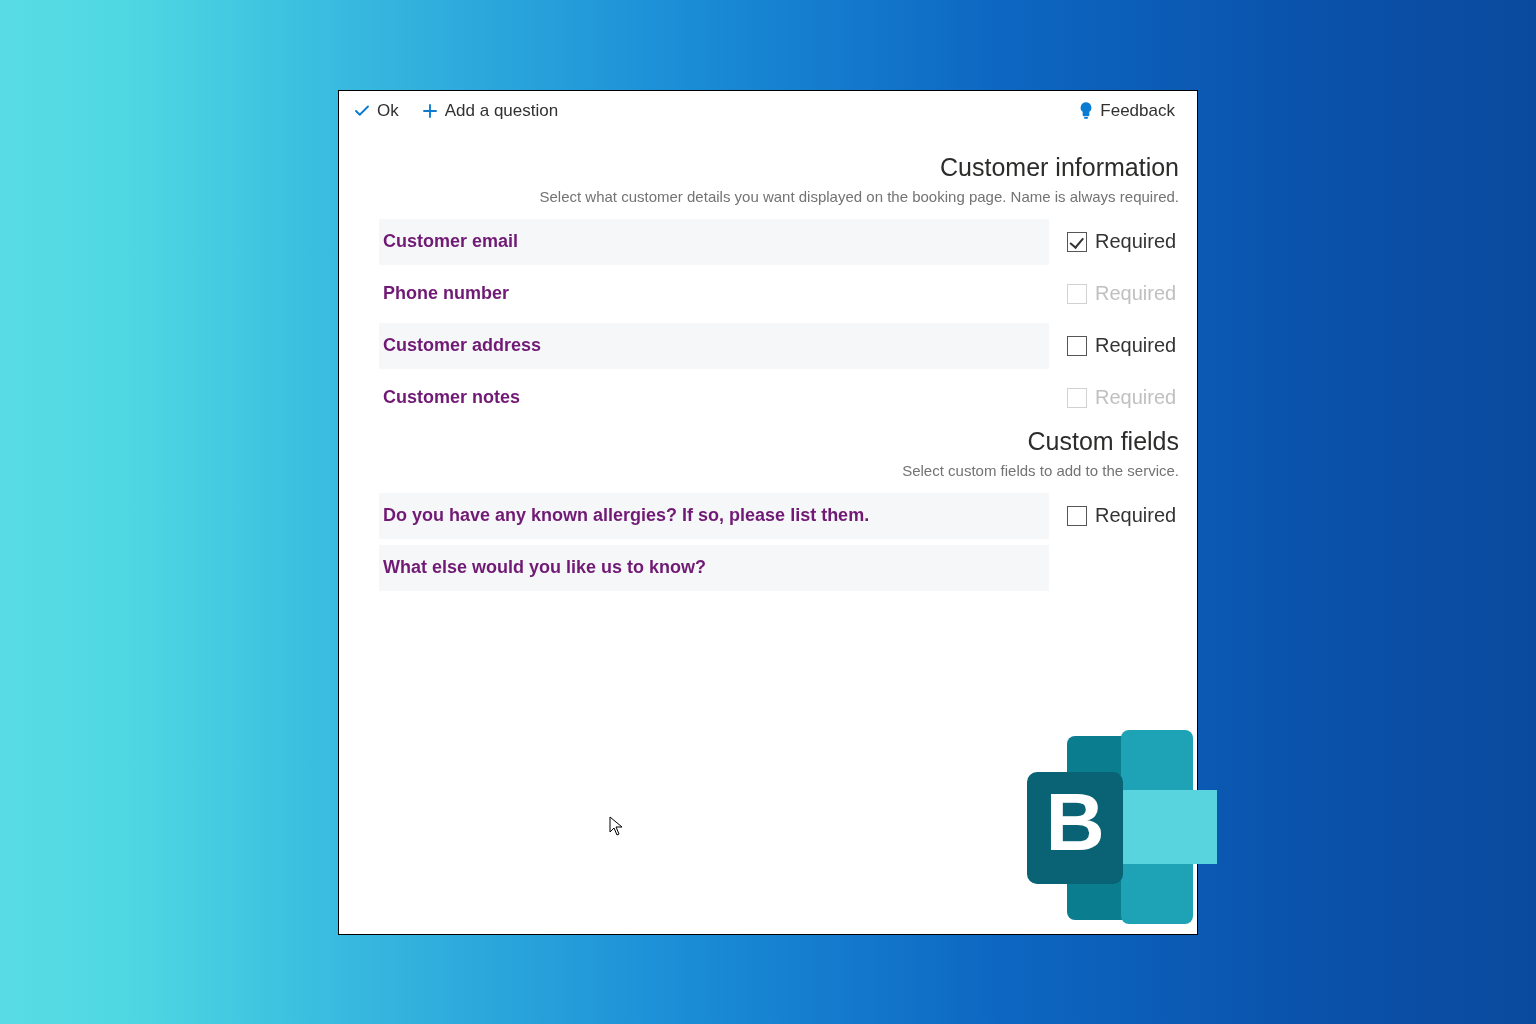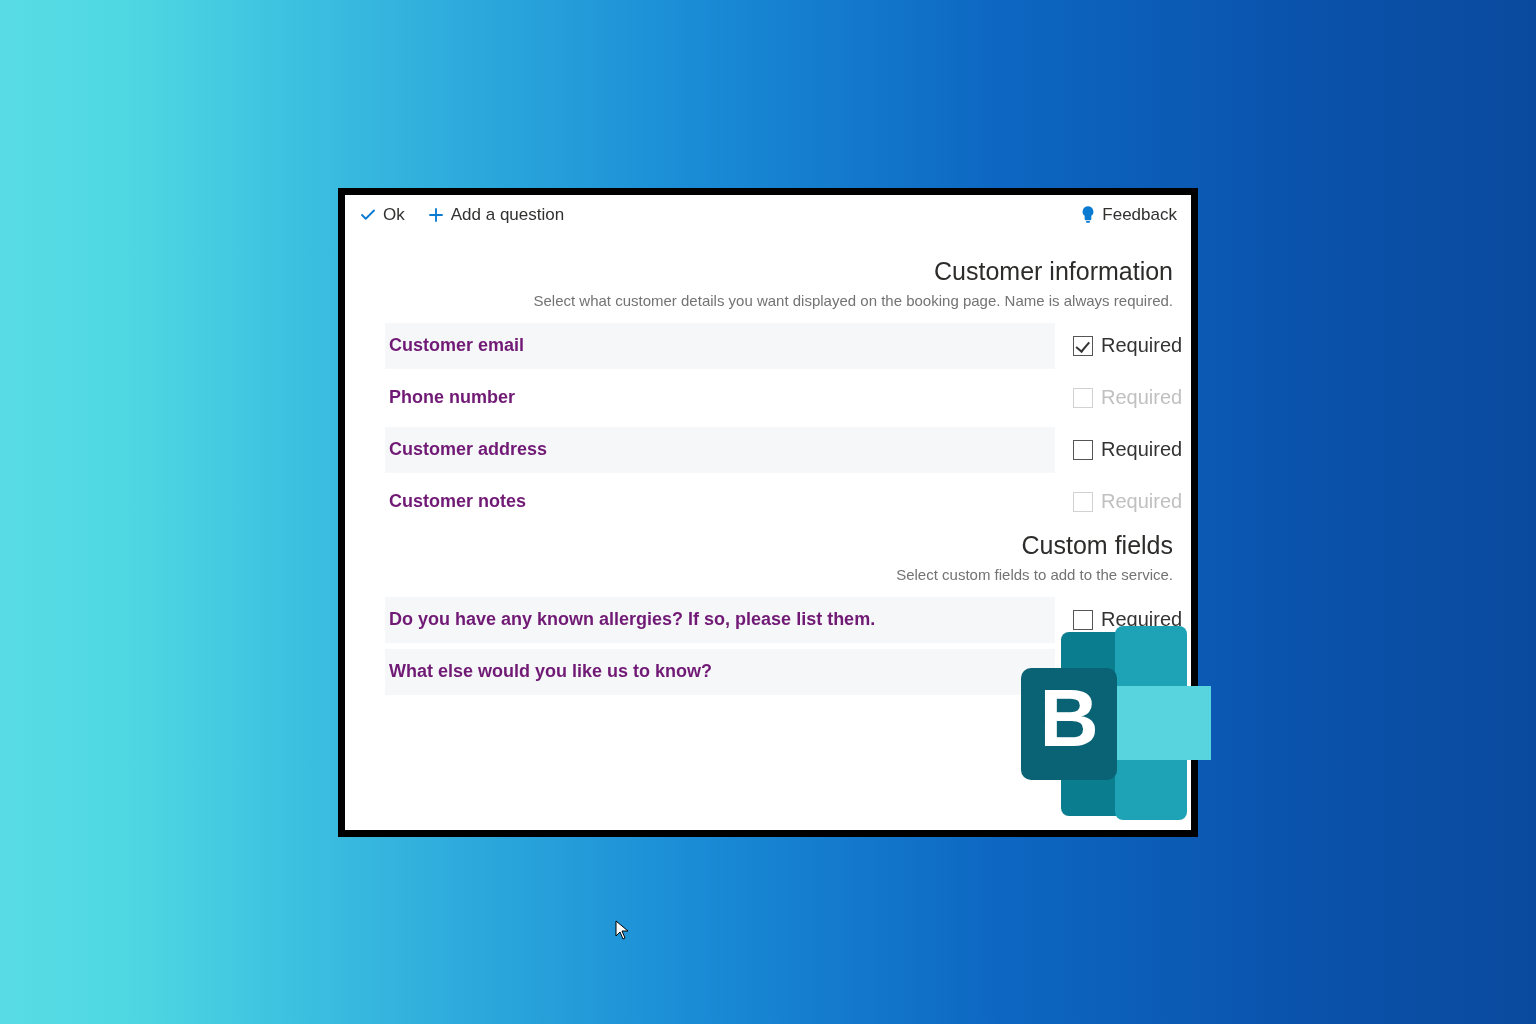--- a/index.html
+++ b/index.html
@@ -8,23 +8,23 @@
     font-family: "Segoe UI", -apple-system, BlinkMacSystemFont, sans-serif;
     background: linear-gradient(90deg, #58dbe4 0%, #4fd8e2 8%, #3bbfe0 20%, #1a8cd6 45%, #0d67c2 65%, #0a52ab 85%, #0a4a9e 100%);
     display: flex;
     align-items: center;
     justify-content: center;
     min-width: 1536px;
     min-height: 1024px;
   }
   .panel {
     width: 860px;
-    height: 649px;
+    height: 845px;
     background: #ffffff;
-    border: 7px solid #000000;
+    border: 1px solid #000000;
     position: relative;
     overflow: visible;
   }
   .toolbar {
     display: flex;
     align-items: center;
     padding: 10px 14px 12px 14px;
   }
   .toolbar .tb-btn {
     display: inline-flex;
@@ -124,21 +124,21 @@
         </svg>
       <span>Ok</span>
     </div>
     <div class="tb-btn">
       <svg width="18" height="18" viewBox="0 0 24 24">
           <path d="M12 4v16M4 12h16" fill="none" stroke="#0b7bd1" stroke-width="2.5" stroke-linecap="round"></path>
         </svg>
       <span>Add a question</span>
     </div>
     <div class="spacer"></div>
-    <div class="tb-btn" style="margin-right:0">
+    <div class="tb-btn" style="margin-right:8px">
       <svg width="16" height="20" viewBox="0 0 24 30">
           <path d="M12 2a8 8 0 0 0-5 14.3V21a2 2 0 0 0 2 2h6a2 2 0 0 0 2-2v-4.7A8 8 0 0 0 12 2z" fill="#0b7bd1"></path>
           <rect x="9" y="24" width="6" height="2.5" rx="1" fill="#0b7bd1"></rect>
         </svg>
       <span>Feedback</span>
     </div>
   </div>
 
   <div class="content">
 

